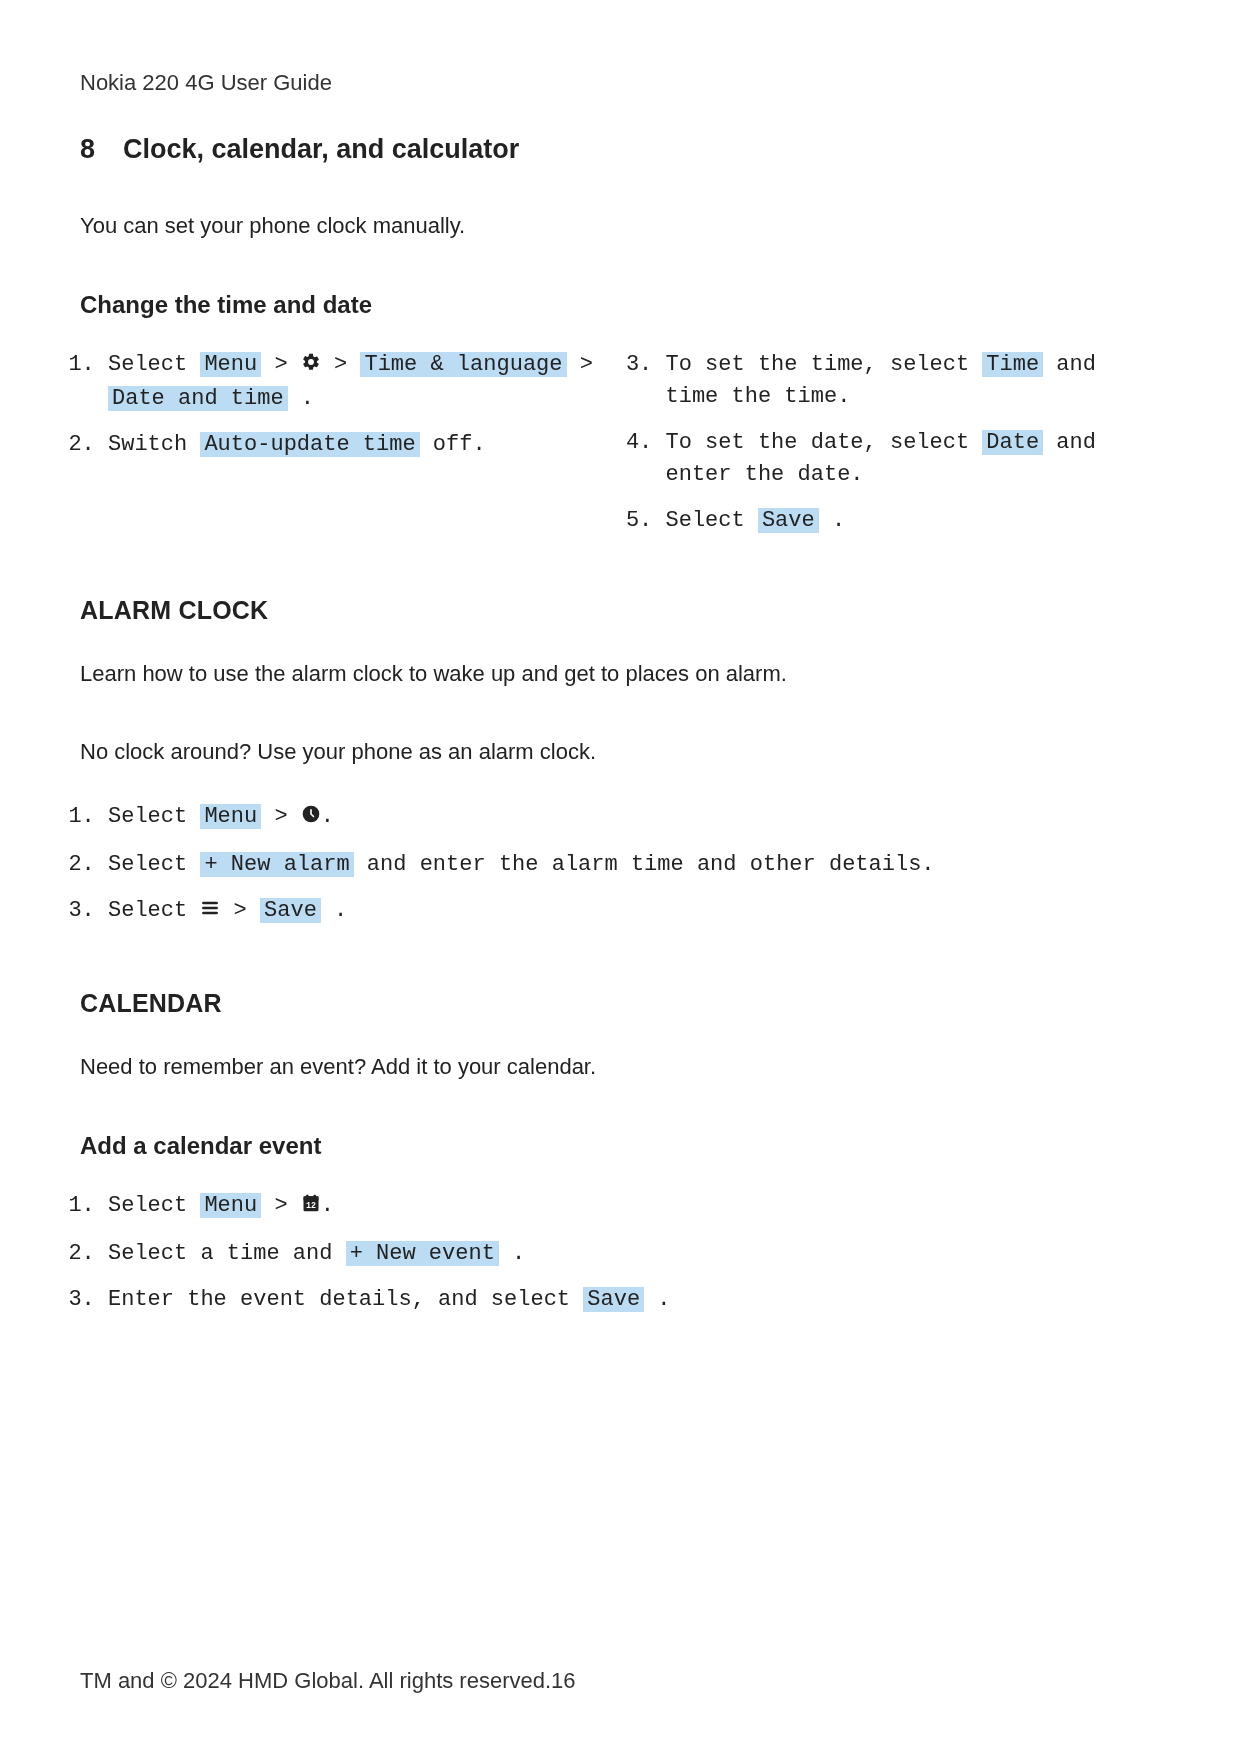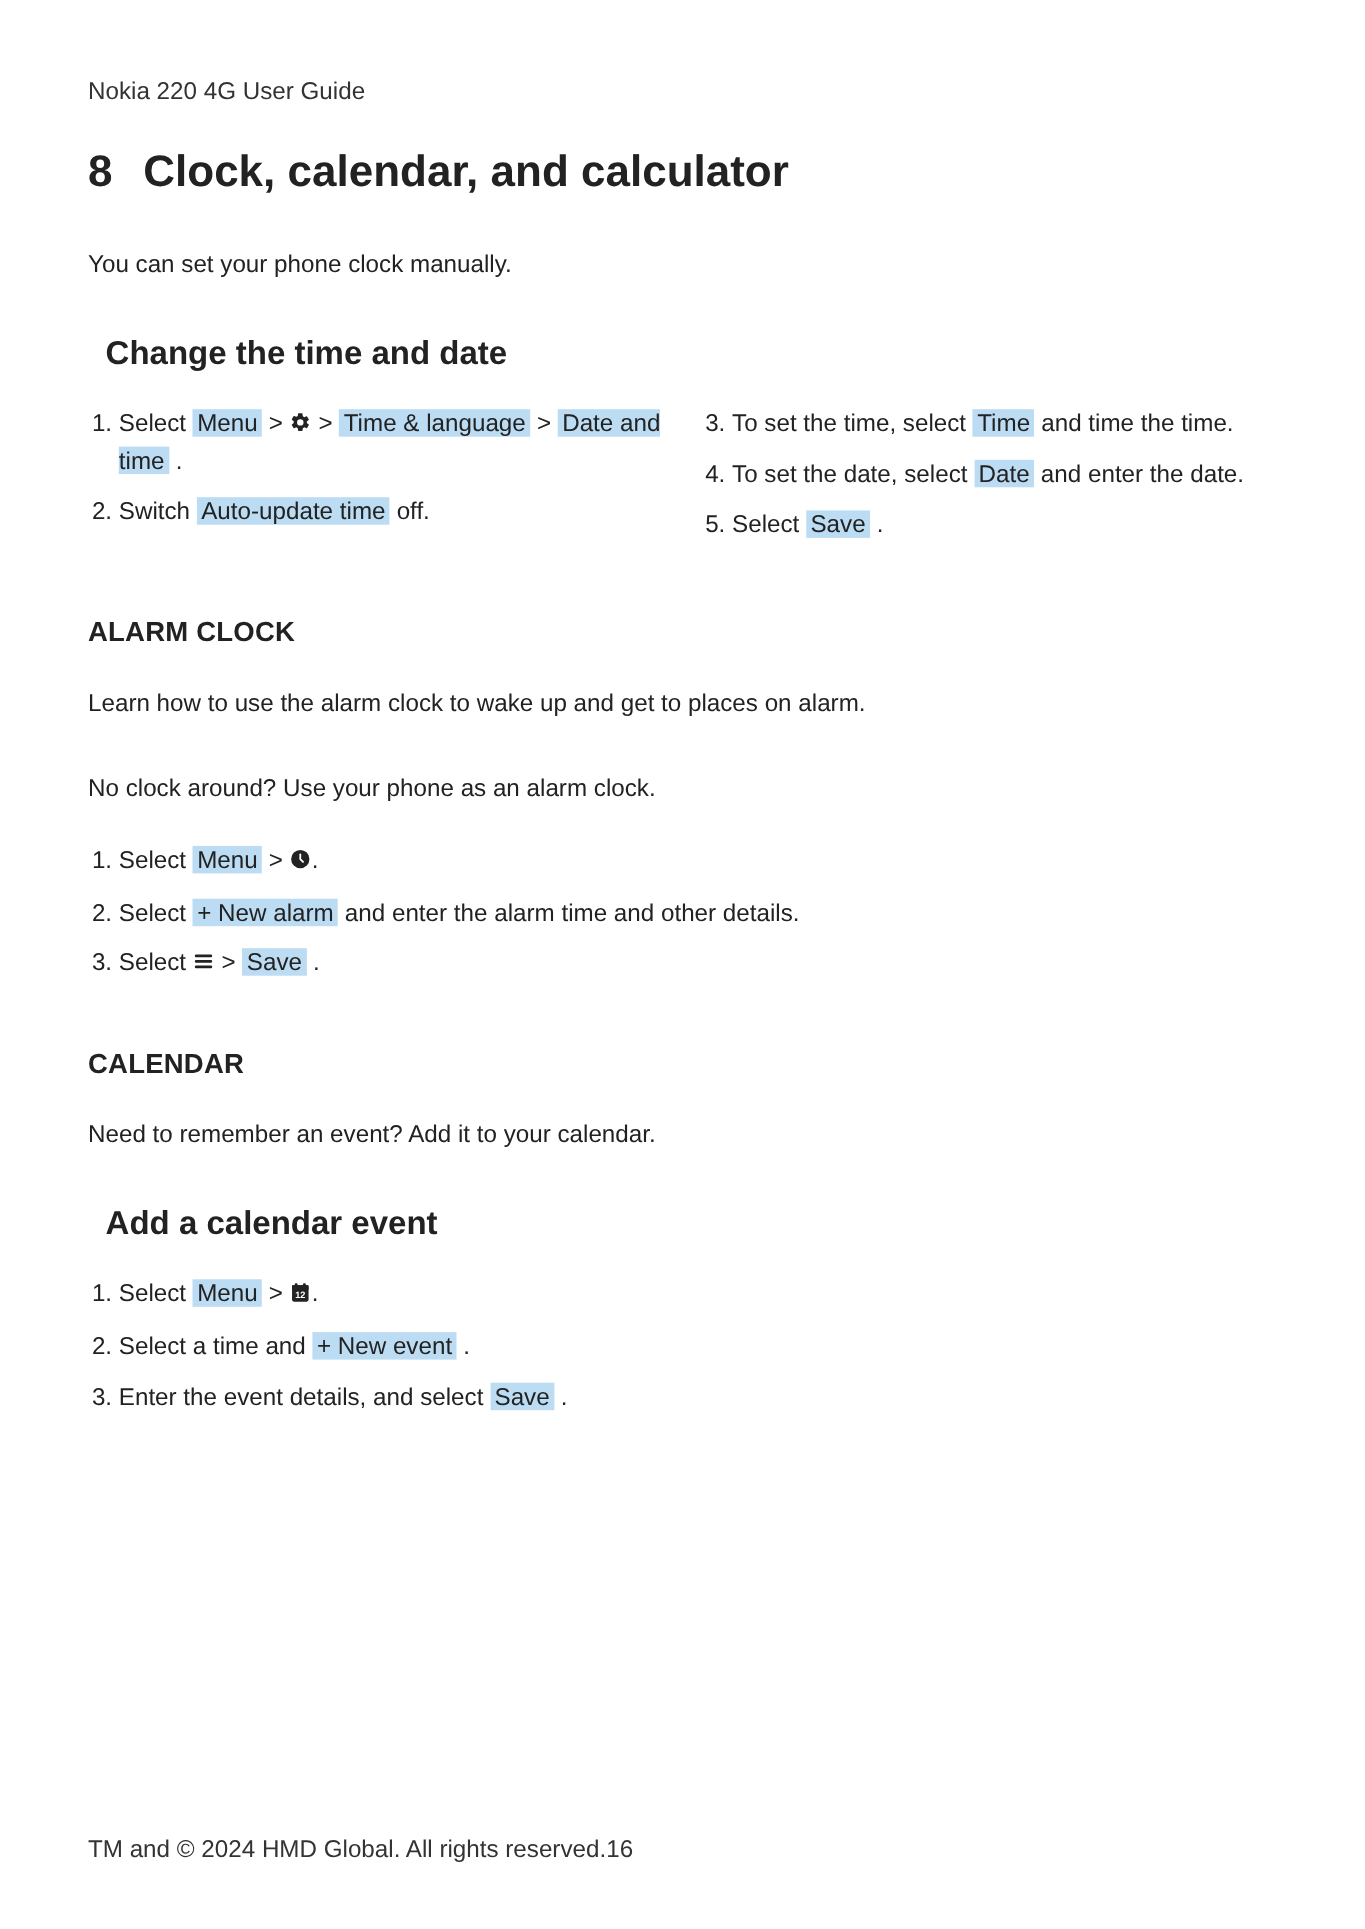--- a/index.html
+++ b/index.html
@@ -15,51 +15,52 @@
     box-sizing: border-box;
     padding: 70px 80px 76px 80px; 
     position: relative;
   }
   .running-head {
     font-size: 22px;
     color: #333;
     margin-bottom: 38px;
   }
   h1.chapter {
-    font-size: 40px;
+    font-size: 27px;
     font-weight: 700;
     margin: 0 0 48px 0;
   }
   h1.chapter .num { display:inline-block; margin-right: 28px; }
   h2.section {
     font-size: 25px;
     font-weight: 700;
     margin: 0 0 36px 0;
     letter-spacing: 0.2px;
   }
   p.intro {
     font-size: 22px;
     margin: 0 0 52px 0;
   }
   h3.sub {
-    font-size: 30px;
+    font-size: 24px;
     font-weight: 700;
-    margin: 0 0 30px 16px;
+    margin: 0 0 30px 0;
   }
 
   
   .cols2 {
     column-count: 2;
     column-gap: 34px;
     margin-bottom: 60px;
   }
   ol.steps {
     margin: 0;
     padding: 0 0 0 28px;
     font-size: 22px;
+    font-family: Liberation Mono, monospace;
   }
   ol.steps > li {
     margin: 0 0 14px 0;
     line-height: 1.45;
     break-inside: avoid-column;
   }
   .hi {
     background: #bcdcf3;
     padding: 0 4px;
   }

